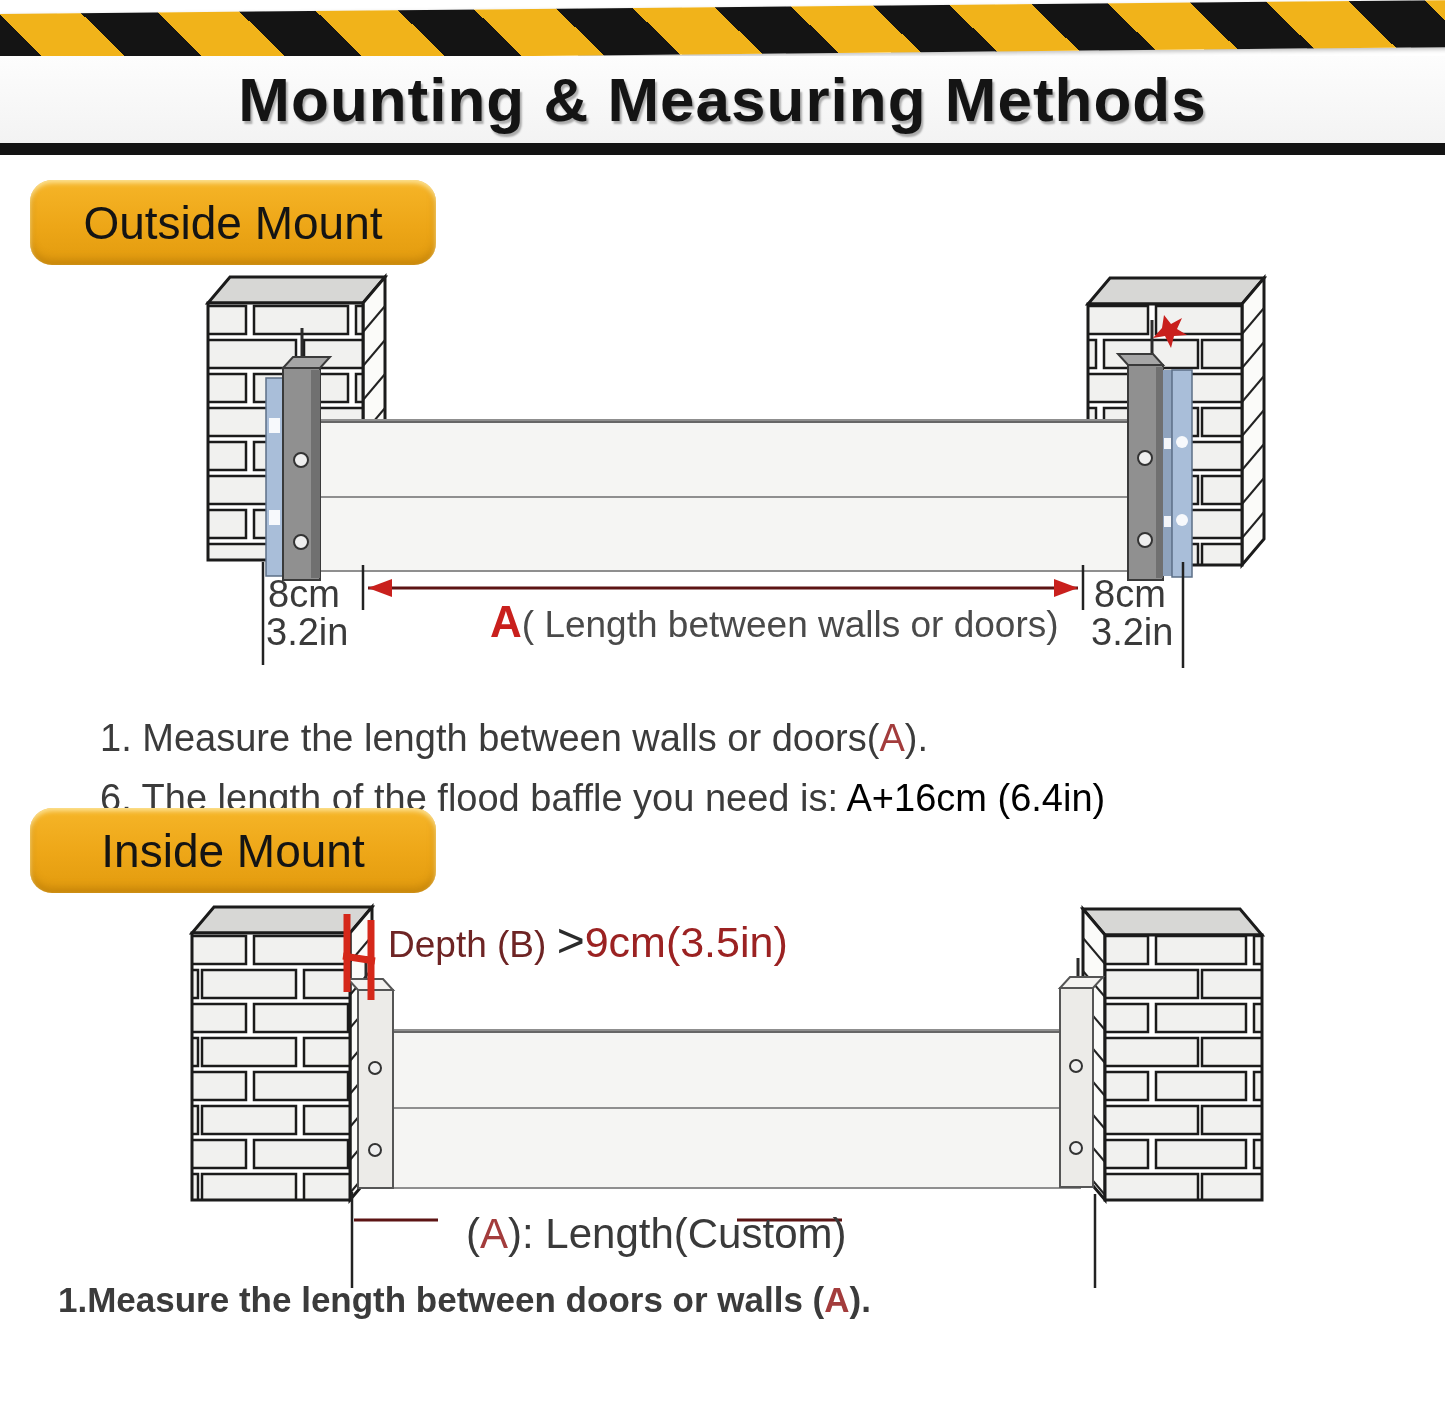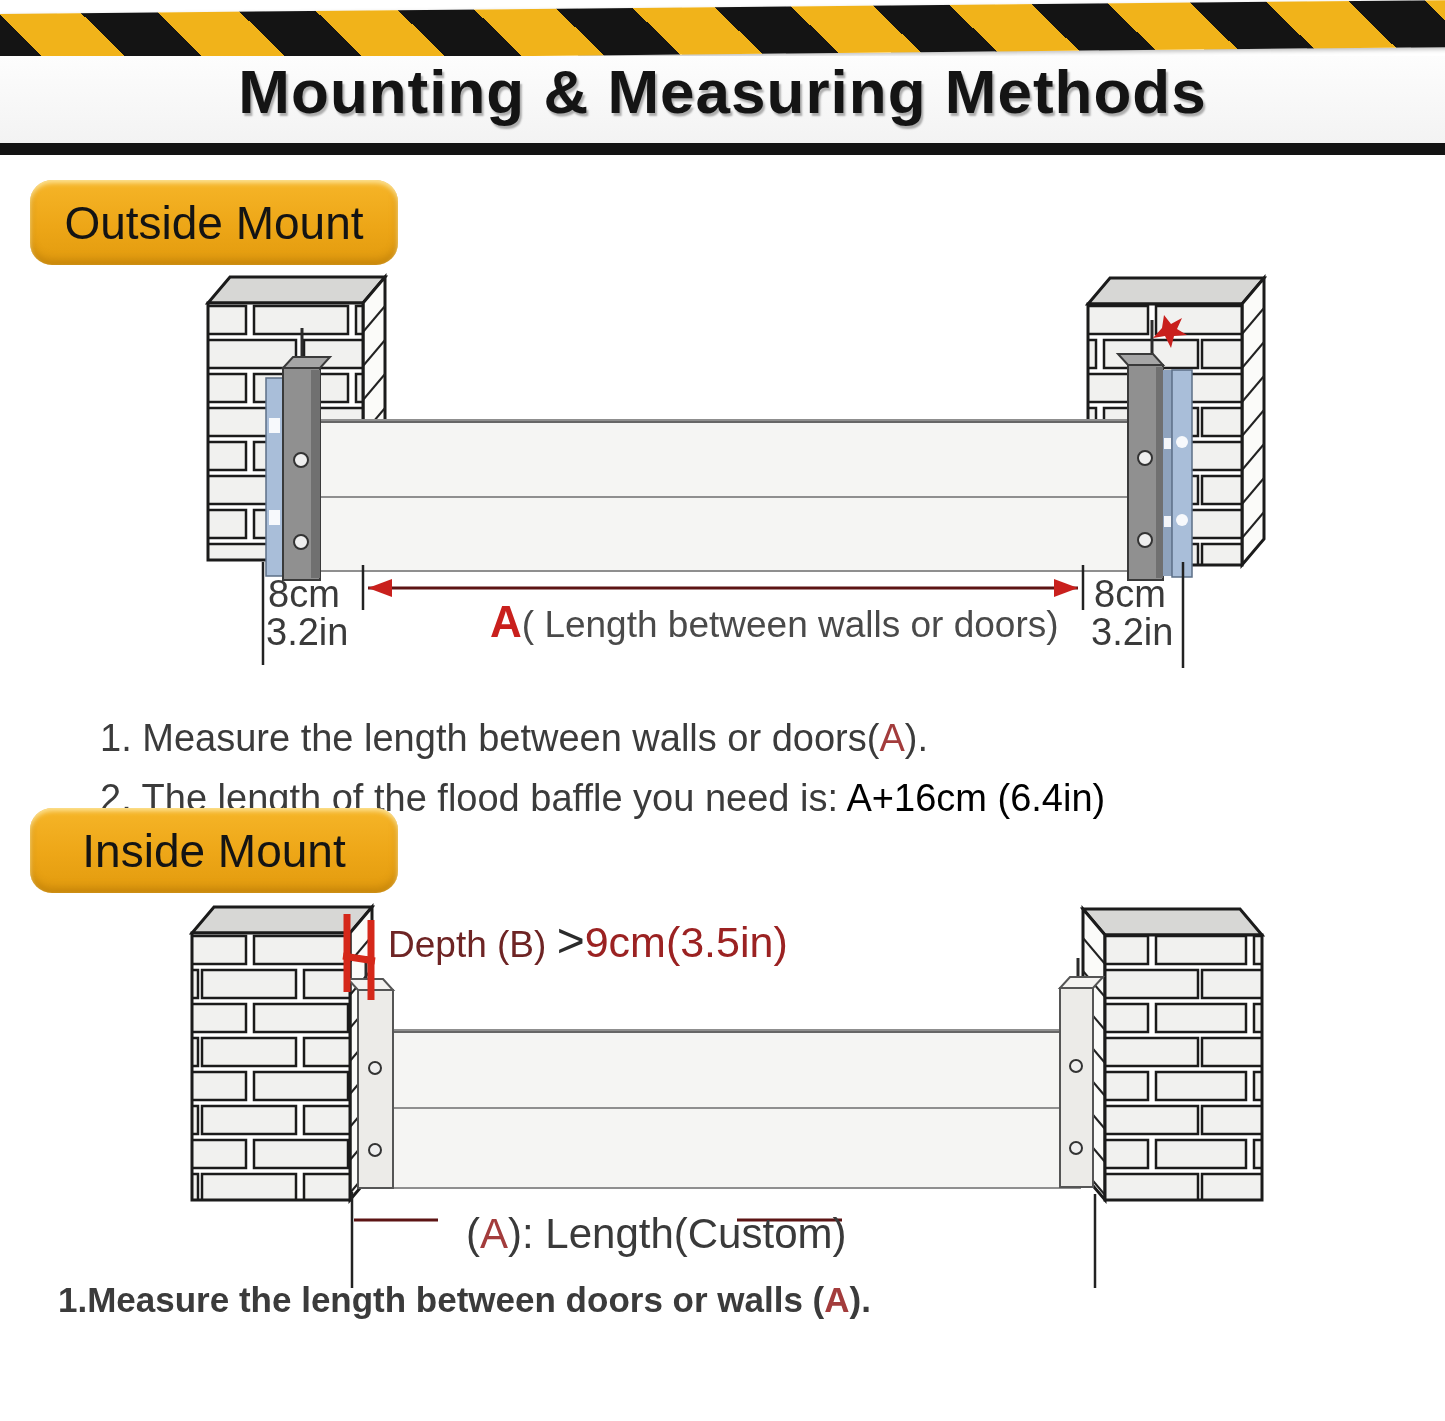--- a/index.html
+++ b/index.html
@@ -5,28 +5,28 @@
   html,body{margin:0;padding:0;background:#ffffff;}
   #canvas{position:relative;width:1445px;height:1421px;background:#ffffff;overflow:hidden;
           font-family:"Liberation Sans",sans-serif;}
 
   
   .hazard{position:absolute;top:0;left:0;width:1445px;height:62px;overflow:hidden;}
   .tape{position:absolute;top:7px;left:-30px;width:1530px;height:47px;
         background:repeating-linear-gradient(45deg,#141414 0 54px,#f1b31a 54px 112px);
         transform:rotate(-0.55deg);box-shadow:0 2px 4px rgba(0,0,0,.25);}
   .titleband{position:absolute;top:56px;left:0;width:1445px;height:87px;
-             display:flex;justify-content:center;
+             display:flex;align-items:center;justify-content:center;
              background:linear-gradient(180deg,#fdfdfd,#f3f3f3);}
   .title{font-size:62px;font-weight:700;color:#141414;letter-spacing:1px;
          text-shadow:2px 3px 2px rgba(0,0,0,.30);}
   .blackbar{position:absolute;top:143px;left:0;width:1445px;height:12px;background:#131313;}
 
   
-  .badge{position:absolute;left:30px;width:368px;height:85px;border-radius:22px;
+  .badge{position:absolute;left:30px;width:406px;height:85px;border-radius:22px;
          background:linear-gradient(180deg,#f6b528 0%,#edA617 55%,#e29b0e 100%);
          display:flex;align-items:center;justify-content:center;
          font-size:46px;color:#141414;
          box-shadow:inset 0 3px 5px rgba(255,236,170,.85), inset 0 -5px 8px rgba(150,95,0,.38);}
   #badge-outside{top:180px;}
   #badge-inside{top:808px;}
 
   
   svg.diagram{position:absolute;left:0;width:1445px;}
   #svg-outside{top:270px;height:420px;}
@@ -183,21 +183,21 @@
     <g>
       <line class="tick" x1="1083" y1="295" x2="1083" y2="340"></line>
       <line class="tick" x1="1183" y1="292" x2="1183" y2="398"></line>
       <text class="dim-num" x="1094" y="337">8cm</text>
       <text class="dim-num" x="1091" y="375">3.2in</text>
     </g>
   </svg>
 
   <div id="steps-outside" class="steps">
     <p><span>1. Measure the length between walls or doors(</span><span class="red-letter">A</span><span>).</span></p>
-    <p><span>2. The length of the flood baffle you need is: </span><span class="maroon">A+16cm (6.4in)</span></p>
+    <p><span>6. The length of the flood baffle you need is: </span><span class="maroon">A+16cm (6.4in)</span></p>
   </div>
 
   <div class="badge" id="badge-inside">
     <span>Inside Mount</span>
   </div>
 
   <svg id="svg-inside" class="diagram" viewBox="0 0 1445 422">
 
     <g>
       <polygon class="cap" points="192,33 350,33 372,7 214,7"></polygon>

